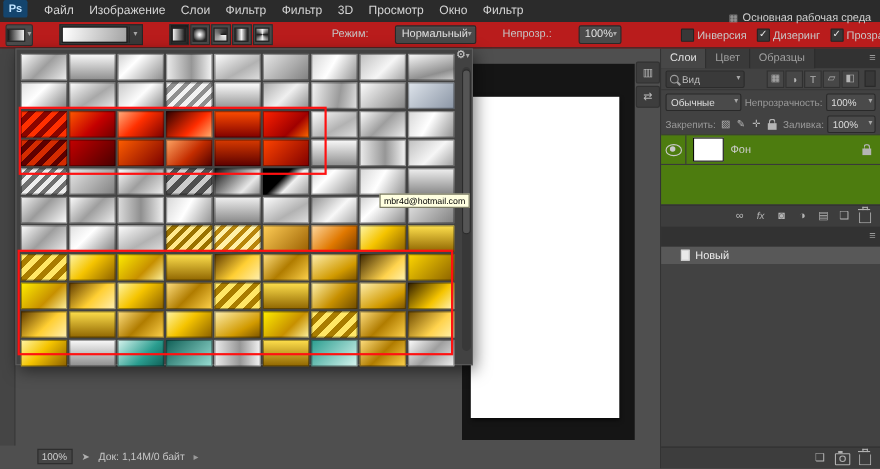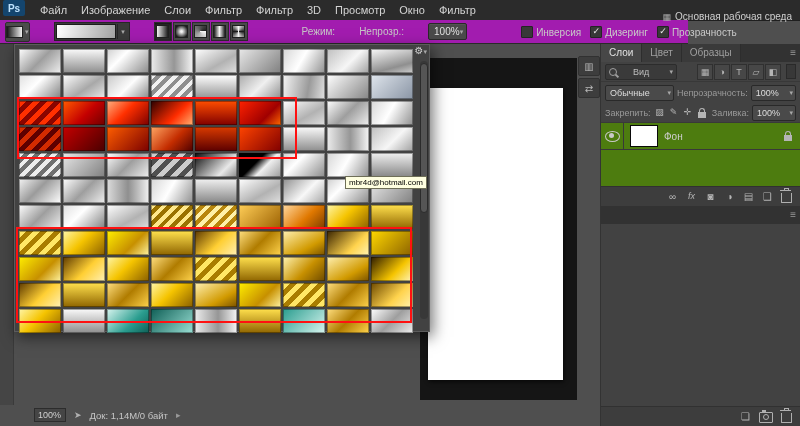--- a/index.html
+++ b/index.html
@@ -12,21 +12,21 @@
   }
   
   #menubar{position:absolute;left:0;top:0;width:800px;height:20px;background:#2b2b2b;
     display:flex;align-items:flex-start;z-index:20;border-bottom:1px solid #1f1f1f}
   #ps-logo{width:22px;height:16px;margin:0 8px 0 3px;background:#14456e;border-radius:2px;
     color:#bfe3ff;font-weight:bold;font-size:10px;display:flex;align-items:center;justify-content:center}
   .menu-item{padding:0 7px;font-size:11px;color:#d4d4d4;cursor:default;line-height:20px}
   #workspace{position:absolute;right:8px;top:11px;display:flex;align-items:center;gap:4px;z-index:30;color:#cfcfcf;font-size:10px}
   #workspace .ws-icon{font-size:9px;color:#a9a9a9}
 
-  #optionsbar{position:absolute;left:0;top:20px;width:688px;height:24px;background:#a21caf;
+  #optionsbar{position:absolute;left:0;top:20px;width:800px;height:24px;background:#b91c1c;
     border-bottom:1px solid #2a2a2a;display:flex;align-items:center;padding-left:5px;gap:24px;z-index:20;box-sizing:border-box}
   .toolbtn{width:30px;height:18px;background:#4c4c4c;border:1px solid #2f2f2f;border-radius:2px;
     display:flex;align-items:center;justify-content:center;gap:2px}
   .toolbtn .thumb{width:15px;height:10px;border:1px solid #222}
   .arrow{font-size:7px;color:#a8a8a8;line-height:1}
   #grad-preview-wrap{display:flex;align-items:center;height:17px;border:1px solid #262626;background:#3a3a3a}
   #grad-preview{width:58px;height:13px;margin:1px;border:1px solid #1c1c1c}
   #grad-preview-arrow{width:11px;height:15px;display:flex;align-items:center;justify-content:center;border-left:1px solid #262626}
   .gtype{width:16px;height:17px;background:#4a4a4a;border:1px solid #2c2c2c;display:flex;align-items:center;justify-content:center}
   .gtype.selected{background:#2f2f2f;box-shadow:inset 0 1px 3px rgba(0,0,0,.65)}
@@ -65,21 +65,21 @@
 
   
   #rightpanel{position:absolute;left:600px;top:44px;width:200px;height:382px;background:#424242;
     border-left:1px solid #333;display:flex;flex-direction:column;box-sizing:border-box}
   .tabbar{height:18px;background:#323232;display:flex;align-items:stretch;position:relative;flex:none}
   .tab{padding:3px 8px 0 8px;font-size:10px;color:#9f9f9f;background:#3a3a3a;border-right:1px solid #2d2d2d;cursor:default}
   .tab.active{background:#474747;color:#e2e2e2}
   .panel-menu{position:absolute;right:4px;top:3px;color:#9a9a9a;font-size:10px}
   .prow{display:flex;align-items:center;padding:0 4px;gap:3px;flex:none;box-sizing:border-box}
   #filter-row{height:20px;border-bottom:1px solid #383838}
-  #search-box{display:flex;align-items:center;gap:16px;width:64px;height:14px;background:#3a3a3a;
+  #search-box{display:flex;align-items:center;gap:3px;width:64px;height:14px;background:#3a3a3a;
     border:1px solid #2c2c2c;border-radius:2px;padding:0 3px}
   #search-box .lbl{font-size:9px;color:#bdbdbd;flex:1}
   .fbtn{width:14px;height:14px;background:#474747;border:1px solid #303030;display:flex;align-items:center;
     justify-content:center;font-size:9px;color:#b5b5b5}
   #filter-toggle{width:8px;height:13px;background:#383838;border:1px solid #2a2a2a;margin-left:2px}
   #blend-row{height:21px}
   .dim{color:#9a9a9a;font-size:9px;white-space:nowrap}
   .mini-dd{display:flex;align-items:center;justify-content:space-between;background:#4a4a4a;border:1px solid #292929;
     border-radius:2px;height:14px;padding:0 2px 0 4px;color:#dedede;font-size:9px;white-space:nowrap}
   #lock-row{height:19px}
@@ -172,20 +172,24 @@
       </div>
       <div class="gtype">
         <span class="g" style="background: linear-gradient(90deg, rgb(28, 28, 28), rgb(245, 245, 245) 50%, rgb(28, 28, 28));"></span>
       </div>
       <div class="gtype">
         <span class="g" style="background: conic-gradient(rgb(245, 245, 245) 0deg, rgb(28, 28, 28) 90deg, rgb(245, 245, 245) 180deg, rgb(28, 28, 28) 270deg, rgb(245, 245, 245) 360deg);"></span>
       </div>
     </div>
   <div class="vsep"></div>
   <span class="optlabel">Режим:</span>
+  <div class="dd" style="width:76px">
+    <span>Нормальный</span>
+    <span class="arrow">▾</span>
+  </div>
   <span class="optlabel">Непрозр.:</span>
   <div class="dd" style="width:44px">
     <span>100%</span>
     <span class="arrow">▾</span>
   </div>
   <div class="vsep"></div>
   <div id="option-checkboxes" style="display:flex;gap:9px">
       <label class="cb">
         <span class="box"></span>
         <span>Инверсия</span>
@@ -397,20 +401,24 @@
       <span class="picon">
         <span class="icon-trash"></span>
       </span>
     </div>
 
   <div class="tabbar">
     <span class="panel-menu">≡</span>
   </div>
 
   <div id="history-body">
+    <div id="hist-row2">
+      <span class="icon-page"></span>
+      <span class="lbl">Новый</span>
+    </div>
     <div class="spacer"></div>
     <div class="panel-bottom" id="history-bottom">
         <span class="picon">❏</span>
         <span class="picon">
           <span class="icon-camera"></span>
         </span>
         <span class="picon">
           <span class="icon-trash"></span>
         </span>
       </div>

